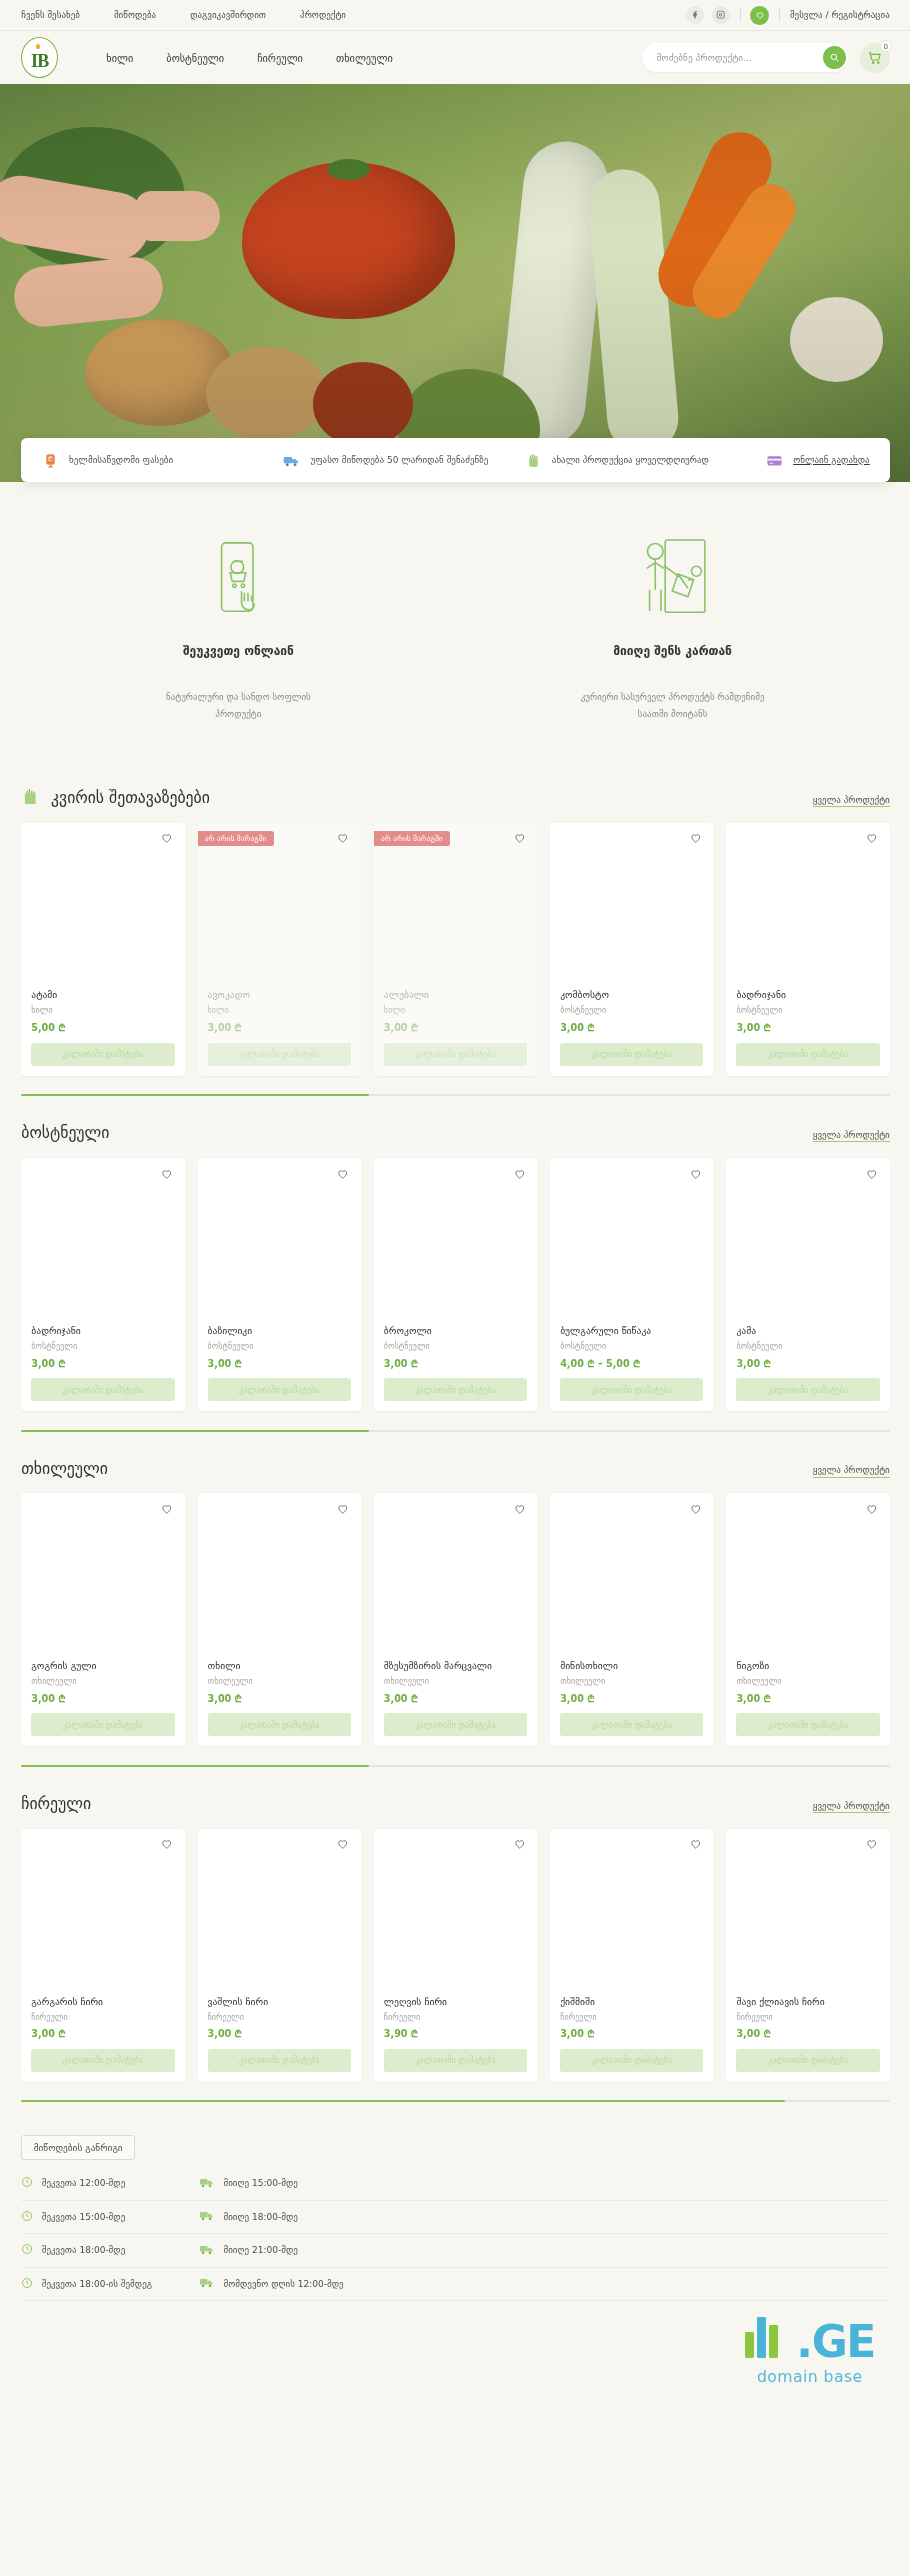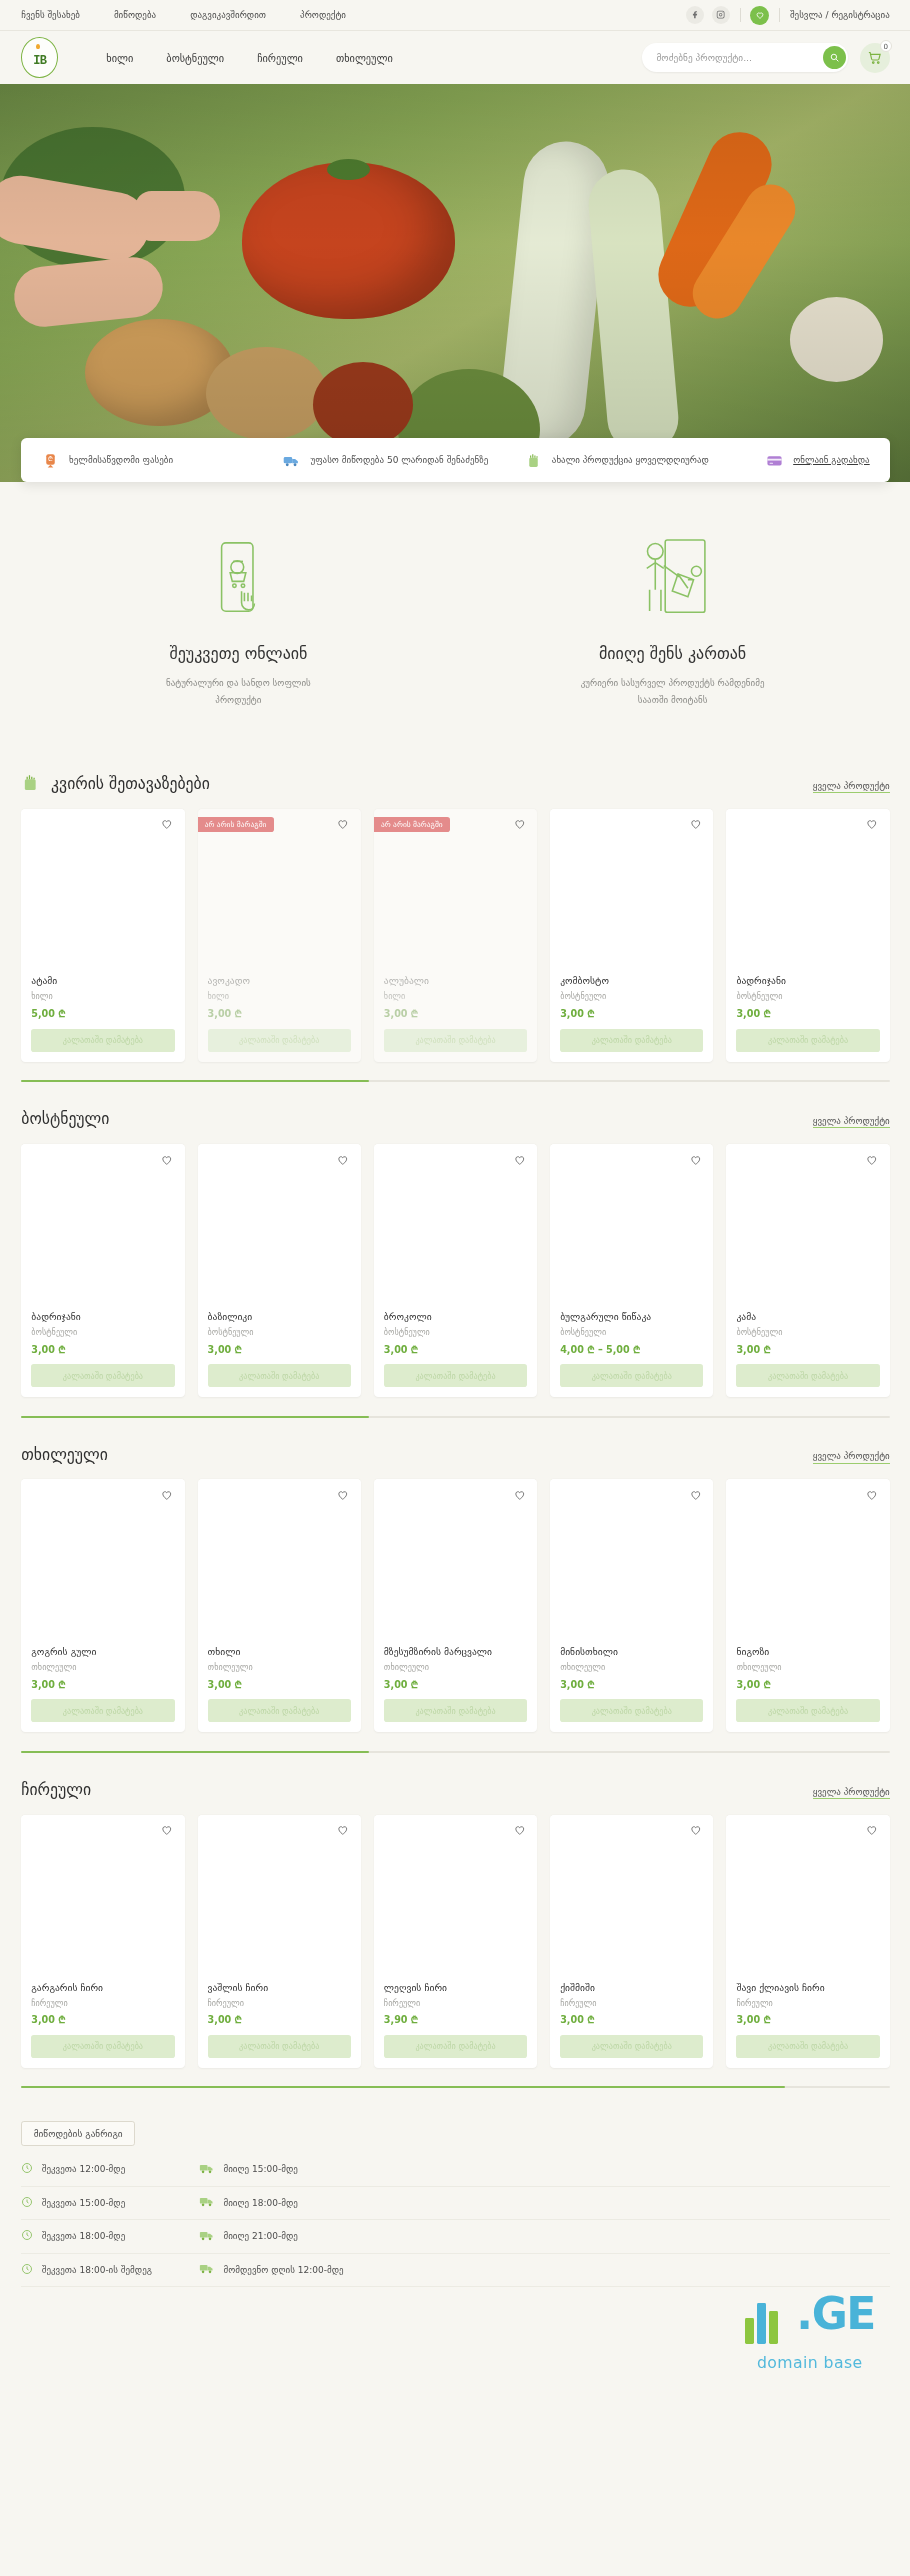--- a/index.html
+++ b/index.html
@@ -61,23 +61,23 @@
   .logo {
     width: 37px; height: 41px;
     border: 1.4px solid #7cb342;
     border-radius: 50%;
     display: flex; align-items: center; justify-content: center;
     position: relative;
     flex-shrink: 0;
     background: #fdfdfb;
   }
   .logo-text {
-    font-family: Liberation Mono, monospace;
+    font-family: Liberation Serif, serif;
     font-weight: bold;
-    font-size: 12px;
+    font-size: 18px;
     color: #3f7a23;
     letter-spacing: -0.7px;
     line-height: 1;
     margin-top: 6px;
   }
   .logo-dot {
     position: absolute; top: 6.4px; left: 14.2px;
     width: 3.6px; height: 5px; border-radius: 50% 50% 40% 40%;
     background: #f0a830;
   }
@@ -176,21 +176,21 @@
 
   
   .services {
     display: flex;
     padding: 50px 21.3px 43px;
     background: #f7f6f1;
   }
   .service { flex: 1; display: flex; flex-direction: column; align-items: center; text-align: center; }
   .service-icon { height: 93px; display: flex; align-items: center; justify-content: center; margin-bottom: 18.5px; }
   .service-icon svg { stroke: #8bc265; fill: none; stroke-width: 2.2; }
-  .service-title { font-size: 16px; color: #333; margin-bottom: 12px; }
+  .service-title { font-size: 12px; color: #333; margin-bottom: 31px; font-weight: bold; }
   .service-desc { font-size: 9px; color: #8a8a86; line-height: 1.9; max-width: 192px; }
 
   
   .section { padding: 0 21.3px; margin-bottom: 7.1px; }
   .section-head {
     display: flex; align-items: flex-end;
     padding: 20px 0 15.7px;
   }
   .sec-ico { width: 21.3px; height: 21.3px; margin-right: 8.5px; display:flex; align-items:center; }
   .sec-ico svg { width: 18.5px; height: 18.5px; }
@@ -278,21 +278,21 @@
 
   
   .watermark {
     position: relative;
     height: 157px;
   }
   .wm-inner {
     position: absolute; right: 36px; top: 7.1px;
     display: flex; flex-direction: column; align-items: center;
   }
-  .wm-main { display: flex; gap: 14px; }
+  .wm-main { display: flex; align-items: flex-end; gap: 14px; }
   .wm-dotge {
     font-size: 44px; color: #49b3d8; font-weight: bold;
     font-family: "DejaVu Sans", "Liberation Sans", sans-serif;
     letter-spacing: -1.4px;
     line-height: .9;
   }
   .wm-bars { display: flex; align-items: flex-end; gap: 2.8px; height: 50px; margin-right: 4.3px; margin-bottom: 2.8px;}
   .wm-bar { width: 9.3px; border-radius: 1.4px; }
   .wm-sub { font-size: 15.7px; color: #52b9dc; margin-top: 5.7px; letter-spacing: 0.4px; }
 </style>

